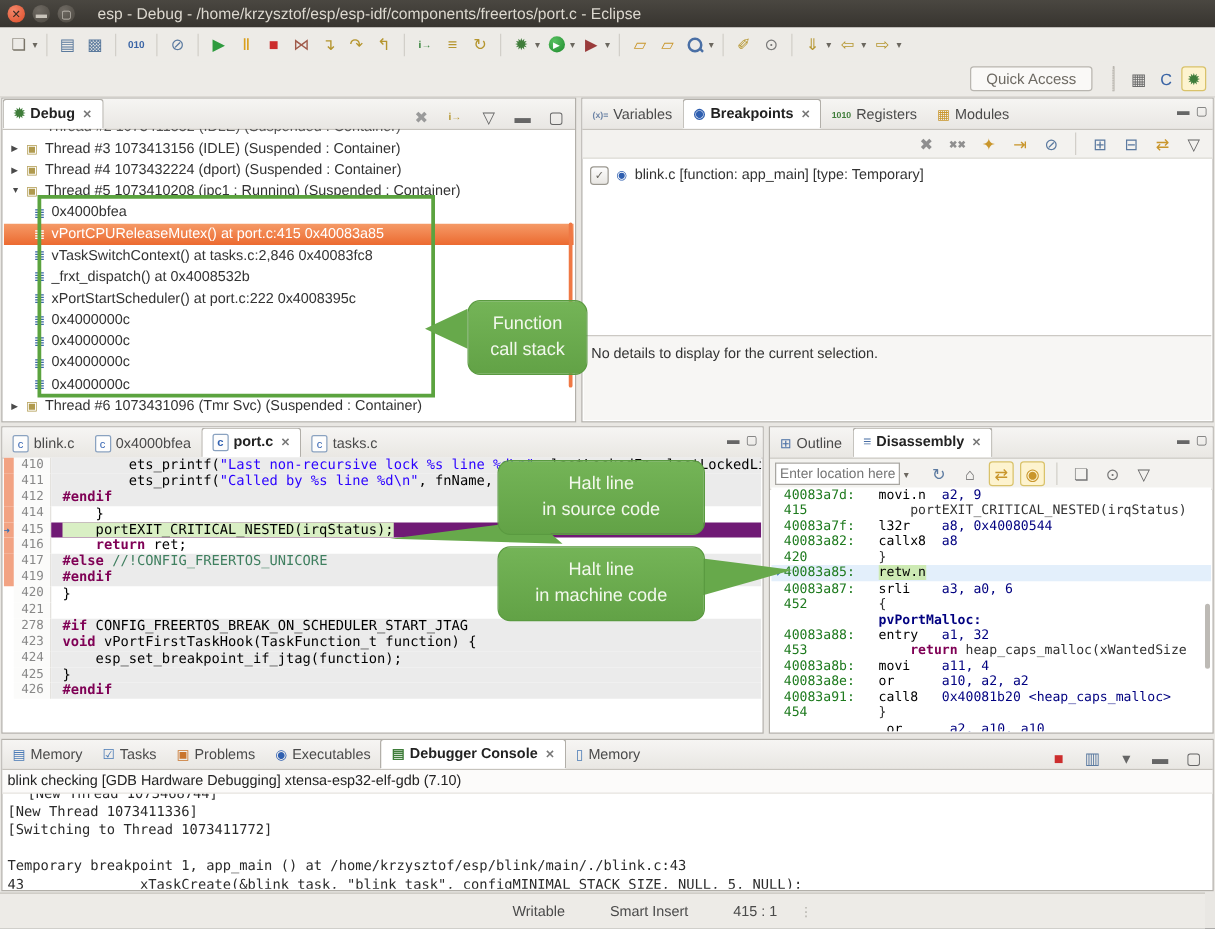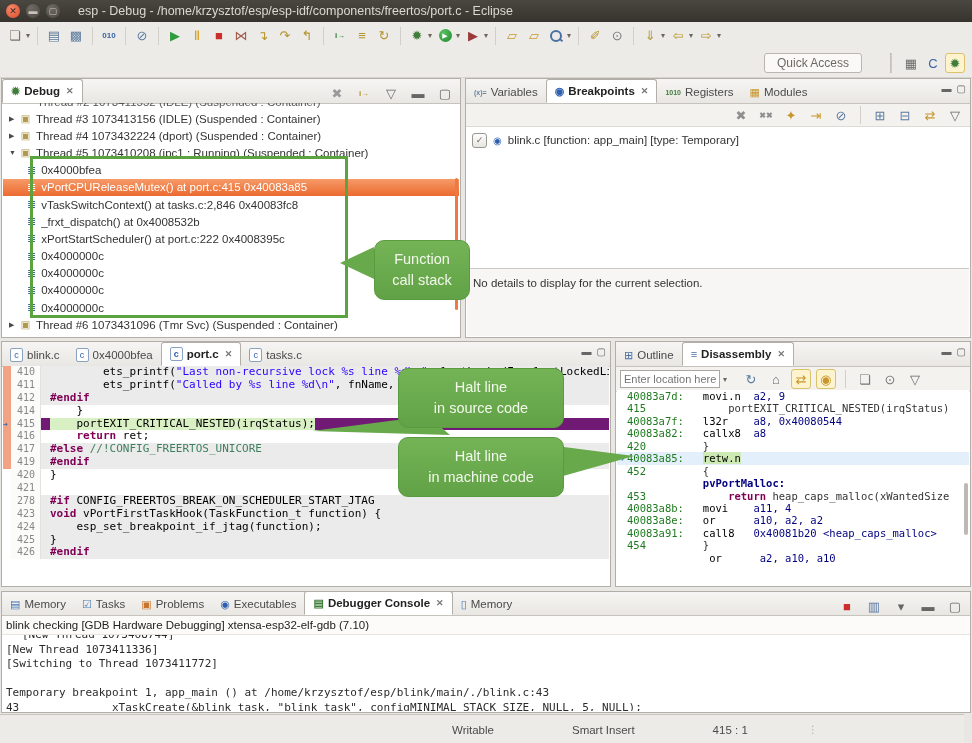--- a/index.html
+++ b/index.html
@@ -20,21 +20,21 @@
   .tb-ic{display:inline-flex;align-items:center;justify-content:center;width:20px;height:20px;font-size:13px;margin:0 1px;border-radius:3px;}
   .tb-ic.txt{font-size:8px;font-weight:bold;letter-spacing:0;}
   .tb-caret{font-size:8px;color:#6b675f;margin:0 2px 0 0;}
   .tb-sep{width:1px;height:18px;background:#d2cfc9;margin:0 5px;}
   .run-circle{width:13px;height:13px;border-radius:50%;background:radial-gradient(circle at 35% 30%,#57c060,#1f8a2d);
               display:inline-flex;align-items:center;justify-content:center;color:#fff;font-size:7px;}
   .mag{position:relative;width:14px;height:14px;display:inline-block;}
   .mag::before{content:"";position:absolute;left:1px;top:1px;width:8px;height:8px;border:2px solid #4a6fa5;border-radius:50%;}
   .mag::after{content:"";position:absolute;left:10px;top:10px;width:4px;height:2px;background:#4a6fa5;transform:rotate(45deg);}
   #quickaccess{border:1px solid #b9b6b0;border-radius:3px;background:#faf9f7;color:#6e6a63;font-size:12px;
-               padding:2px 12px;margin-right:20px;}
+               padding:2px 12px;margin-right:8px;}
   .persp-sep{width:1px;height:20px;background:#cfccc6;margin:0 8px;border-left:1px dotted #b9b6b0;}
   
   .panel{position:absolute;background:#fff;border:1px solid #b2afa9;box-sizing:border-box;}
   .phead{height:24px;background:linear-gradient(#f6f5f3,#e9e7e3);border-bottom:1px solid #c6c3bd;
          display:flex;align-items:flex-end;position:relative;}
   .tab{display:inline-flex;align-items:center;height:22px;padding:0 8px;font-size:11.5px;color:#4a4a4a;gap:4px;white-space:nowrap;}
   .tab.active{background:#fff;border:1px solid #b2afa9;border-bottom:1px solid #fff;border-radius:3px 3px 0 0;font-weight:bold;color:#222;}
   .tab .close{font-size:9px;color:#777;margin-left:2px;}
   .tic{font-size:11px;line-height:1;}
   .tic.text-ic{font-size:7px;font-weight:bold;}
@@ -79,21 +79,21 @@
   .d-adr{color:#1e7a1e}.d-src{color:#1e7a1e}.d-mn{color:#000}.d-op{color:#000080}
   .d-kw{color:#7f0055;font-weight:bold}.d-lbl{color:#000080;font-weight:bold}
   .d-mnh{background:#cdeab4;color:#000;}
   .dis-arrow{position:absolute;left:2px;font-size:8px;color:#2f6db5;}
   
   #console-header{font-size:11.5px;color:#222;padding:3px 4px;border-bottom:1px solid #e6e4e0;background:#fcfbfa;}
   .con-line{font-family:"DejaVu Sans Mono",monospace;font-size:11px;height:14.6px;line-height:14.6px;white-space:pre;color:#2b2b2b;padding-left:4px;}
   #console-lines .con-line:first-child{margin-top:-7px;padding-left:20px;}
   
   #statusbar{position:absolute;left:0;top:714px;width:964px;height:29px;background:#edebe7;border-top:1px solid #c6c3bd;
-             display:flex;align-items:center;font-size:11.5px;color:#4a4a4a;gap:42px;}
+             display:flex;align-items:center;font-size:11.5px;color:#4a4a4a;}
   #statusbar .slot{padding:0 18px;}
   .sb-handle{color:#b0ada7;font-size:10px;letter-spacing:-1px;}
   
   .bp-item{display:flex;align-items:center;gap:6px;height:18px;font-size:11.5px;padding-left:6px;margin-top:4px;}
   .bp-check{width:13px;height:13px;border:1px solid #9a978f;border-radius:3px;background:linear-gradient(#fdfdfd,#e8e6e2);
             display:inline-flex;align-items:center;justify-content:center;font-size:9px;color:#6e6b64;}
   .bp-dot{color:#2f5fb0;font-size:10px;}
   #bp-details{position:absolute;left:1px;right:1px;bottom:1px;height:68px;background:#f7f6f4;border-top:1px solid #ccc9c4;
               font-size:11.5px;color:#333;padding:8px 6px;box-sizing:border-box;}
   
@@ -377,22 +377,24 @@
           <span class="tb-ic" style="color: rgb(102, 102, 102);">▽</span>
         </span>
     </div>
     <div id="dis-lines" style="position:absolute;left:1px;right:1px;top:48px;bottom:1px;overflow:hidden;background:#fff;">
         <div class="dis-row"><span class="d-adr">40083a7d:</span><span class="d-mn">   movi.n</span><span class="d-op">  a2, 9</span></div>
         <div class="dis-row"><span class="d-src">415</span><span class="d-pl">             portEXIT_CRITICAL_NESTED(irqStatus)</span></div>
         <div class="dis-row"><span class="d-adr">40083a7f:</span><span class="d-mn">   l32r</span><span class="d-op">    a8, 0x40080544</span></div>
         <div class="dis-row"><span class="d-adr">40083a82:</span><span class="d-mn">   callx8</span><span class="d-op">  a8</span></div>
         <div class="dis-row"><span class="d-src">420</span><span class="d-pl">         }</span></div>
         <div class="dis-row hl"><span class="d-adr">40083a85:</span><span class="d-pl">   </span><span class="d-mnh">retw.n</span></div>
+        <div class="dis-row"><span class="d-adr">40083a87:</span><span class="d-mn">   srli</span><span class="d-op">    a3, a0, 6</span></div>
         <div class="dis-row"><span class="d-src">452</span><span class="d-pl">         {</span></div>
         <div class="dis-row"><span class="d-pl">            </span><span class="d-lbl">pvPortMalloc:</span></div>
+        <div class="dis-row"><span class="d-adr">40083a88:</span><span class="d-mn">   entry</span><span class="d-op">   a1, 32</span></div>
         <div class="dis-row"><span class="d-src">453</span><span class="d-pl">             </span><span class="d-kw">return</span><span class="d-pl"> heap_caps_malloc(xWantedSize</span></div>
         <div class="dis-row"><span class="d-adr">40083a8b:</span><span class="d-mn">   movi</span><span class="d-op">    a11, 4</span></div>
         <div class="dis-row"><span class="d-adr">40083a8e:</span><span class="d-mn">   or</span><span class="d-op">      a10, a2, a2</span></div>
         <div class="dis-row"><span class="d-adr">40083a91:</span><span class="d-mn">   call8</span><span class="d-op">   0x40081b20 &lt;heap_caps_malloc&gt;</span></div>
         <div class="dis-row"><span class="d-src">454</span><span class="d-pl">         }</span></div>
         <div class="dis-row"><span class="d-pl">             </span><span class="d-mn">or</span><span class="d-op">      a2, a10, a10</span></div>
       </div>
     <span class="dis-arrow" style="top:112px;">➜</span>
   </div>
   <div id="dis-scrollthumb" style="left:964px;top:483px;height:52px;"></div>

